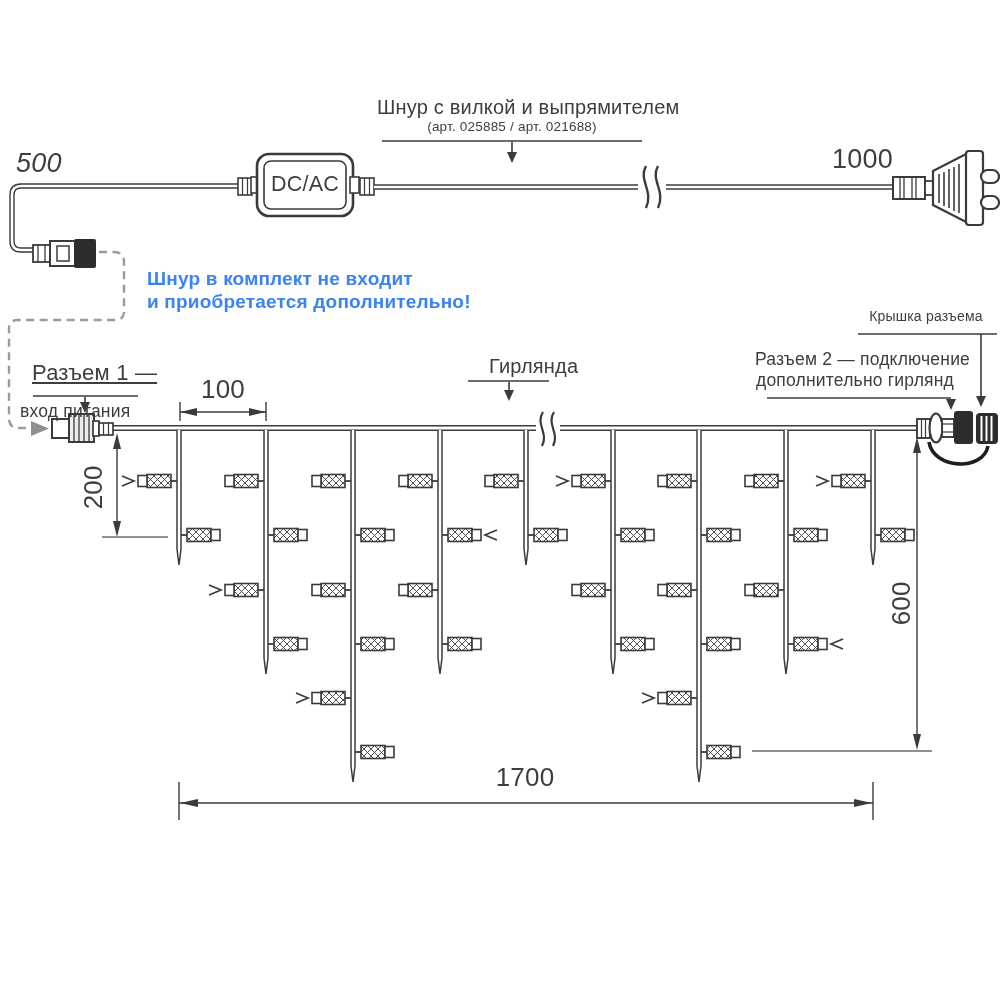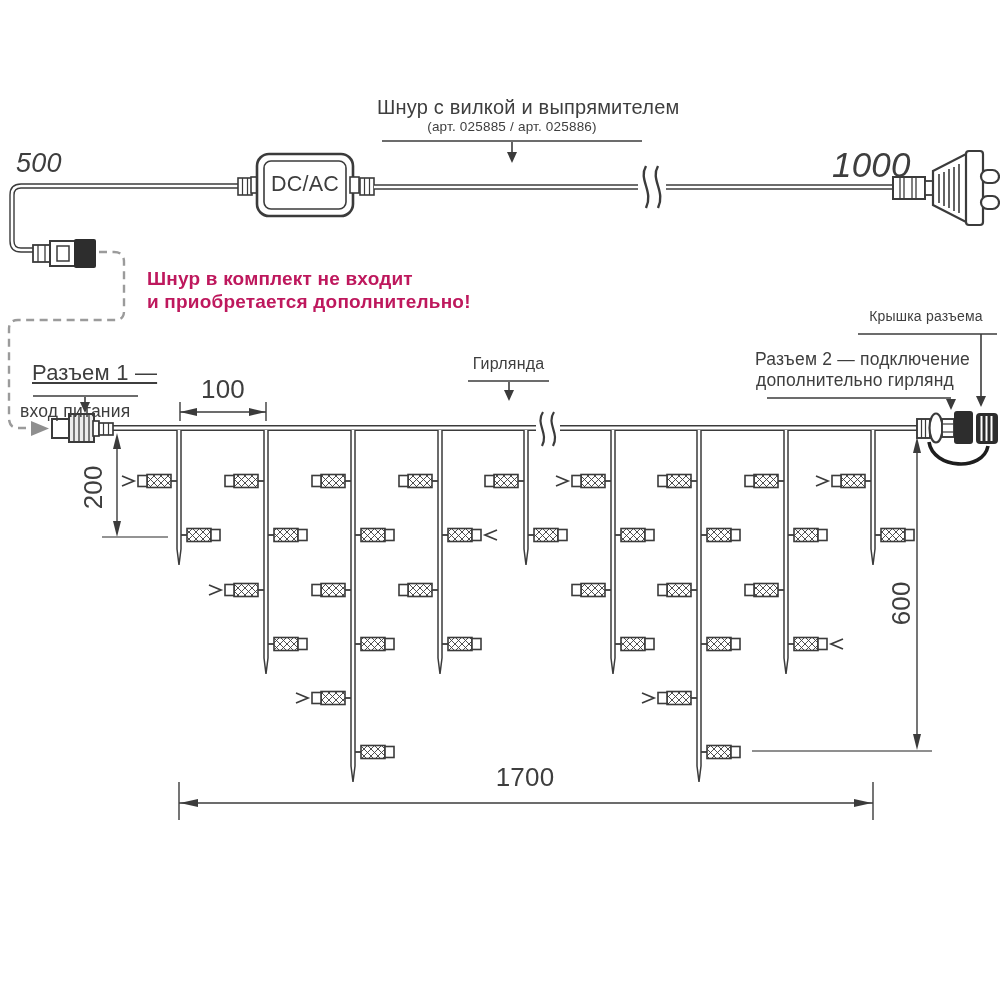--- a/index.html
+++ b/index.html
@@ -2,21 +2,21 @@
 <html><head>
 <meta charset="utf-8">
 <style>
   html,body{margin:0;padding:0;background:#fff;}
   .stage{position:relative;width:1000px;height:1000px;background:#fff;overflow:hidden;
          font-family:"Liberation Sans", sans-serif;}
   svg{position:absolute;left:0;top:0;}
   .lbl{position:absolute;color:#3e3e3e;line-height:1.18;letter-spacing:.2px;white-space:nowrap;}
   .ctr{text-align:center;}
   .rgt{text-align:center;}
-  .gray{color:#be185d;font-weight:bold;}
+  .gray{color:#3b82f6;font-weight:bold;}
   .dim{font-size:26px;}
   .rot{transform:rotate(-90deg);transform-origin:center center;}
   .w-outer{stroke:#3b3b3b;stroke-width:5.4;fill:none;}
   .w-inner{stroke:#ffffff;stroke-width:2.6;fill:none;}
   .ln{stroke:#3b3b3b;fill:none;}
   .fl{fill:#3b3b3b;stroke:none;}
   .wh{fill:#ffffff;stroke:#3b3b3b;}
   .blk{fill:#2d2d2d;stroke:none;}
 </style>
 </head>
@@ -297,32 +297,32 @@
       <line class="ln" x1="179" y1="782" x2="179" y2="820" stroke-width="1.4"></line>
       <line class="ln" x1="873" y1="782" x2="873" y2="820" stroke-width="1.4"></line>
       <line class="ln" x1="179" y1="803" x2="873" y2="803" stroke-width="1.6"></line>
       <polygon class="fl" points="180,803 198,799 198,807"></polygon>
       <polygon class="fl" points="872,803 854,799 854,807"></polygon>
     </g>
   </g>
 </svg>
 
 <div class="lbl" style="left:16px;top:148px;font-size:27px;font-style:italic;">500</div>
-<div class="lbl" style="left:832px;top:144px;font-size:35px;font-style:italic;">1000</div>
+<div class="lbl" style="left:832px;top:144px;font-size:27px;">1000</div>
 
 <div class="lbl ctr" style="left:377px;top:96px;width:270px;font-size:20px;">Шнур с вилкой и выпрямителем</div>
-<div class="lbl ctr" style="left:377px;top:119px;width:270px;font-size:13.5px;">(арт. 025885 / арт. 025886)</div>
+<div class="lbl ctr" style="left:377px;top:119px;width:270px;font-size:13.5px;">(арт. 025885 / арт. 021688)</div>
 
 <div class="lbl gray" style="left:147px;top:268px;font-size:19px;">Шнур в комплект не входит</div>
 <div class="lbl gray" style="left:147px;top:291px;font-size:19px;">и приобретается дополнительно!</div>
 
 <div class="lbl" style="left:32px;top:360px;font-size:22px;text-decoration:underline;">Разъем 1 —</div>
 <div class="lbl" style="left:20px;top:369px;font-size:17.5px;margin-top:32px;">вход питания</div>
 
-<div class="lbl ctr" style="left:466px;top:355px;width:85px;font-size:16px;">Гирлянда</div>
+<div class="lbl ctr" style="left:489px;top:355px;width:85px;font-size:20px;">Гирлянда</div>
 
 <div class="lbl rgt" style="left:755px;top:349px;width:200px;font-size:17.5px;">Разъем 2 — подключение</div>
 <div class="lbl rgt" style="left:755px;top:370px;width:200px;font-size:17.5px;">дополнительно гирлянд</div>
 
 <div class="lbl ctr" style="left:855px;top:308px;width:142px;font-size:14px;">Крышка разъема</div>
 
 <div class="lbl ctr" style="left:262px;top:172px;width:86px;font-size:21.5px;">DC/AC</div>
 
 <div class="lbl ctr dim" style="left:190px;top:374px;width:66px;">100</div>
 <div class="lbl ctr dim rot" style="left:60px;top:472px;width:66px;">200</div>

